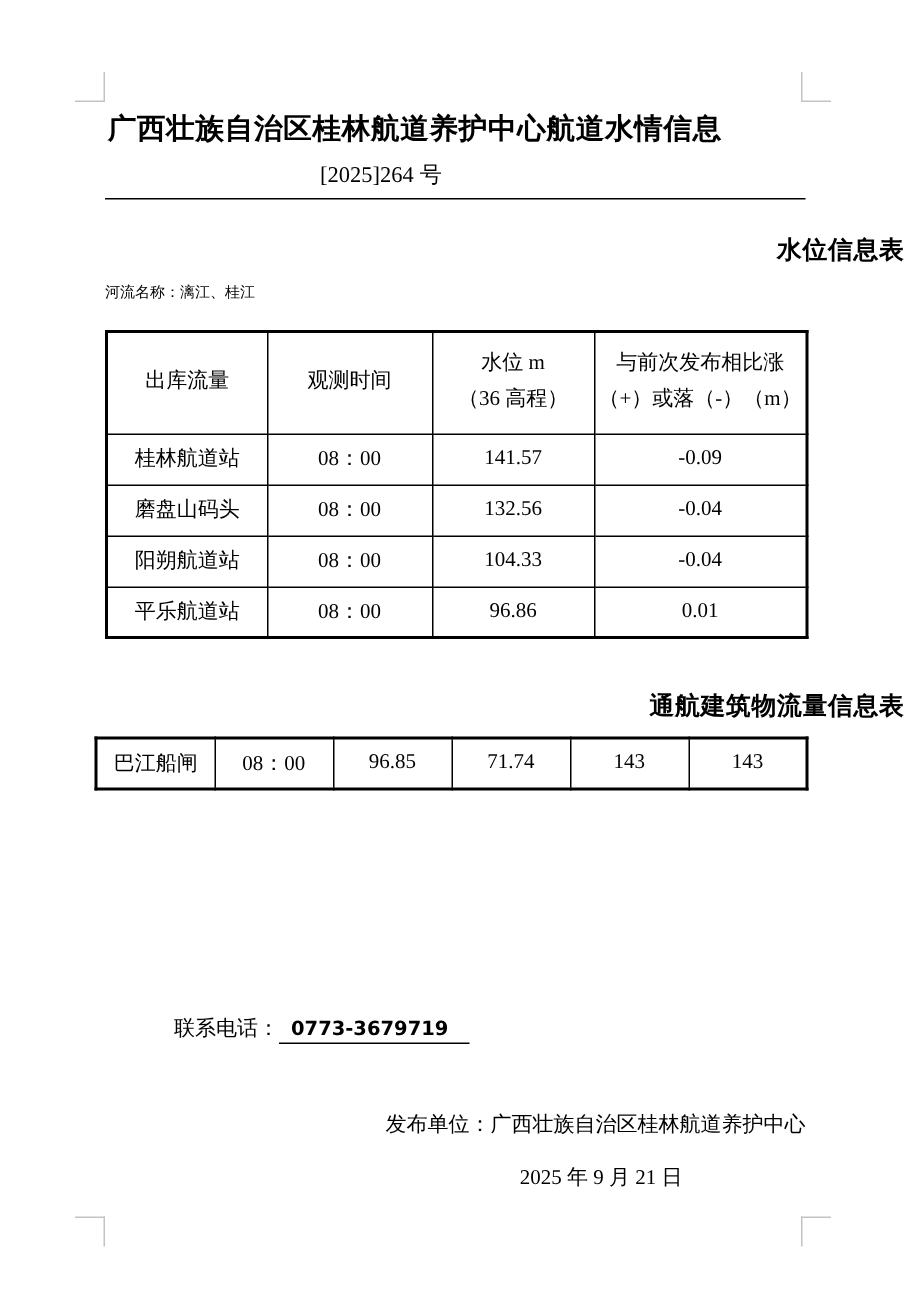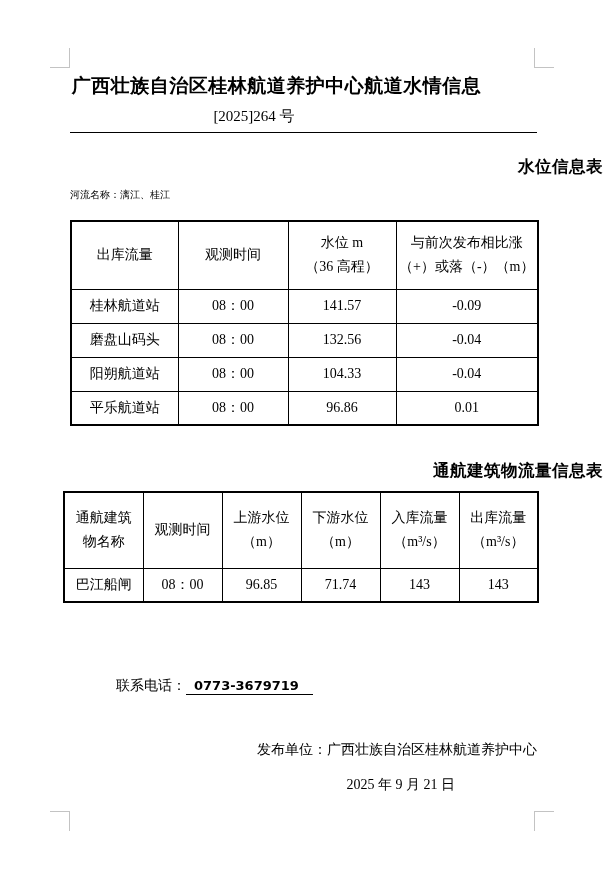--- a/index.html
+++ b/index.html
@@ -124,45 +124,20 @@
 <table class="t2">
   <colgroup>
     <col style="width:79px">
       <col style="width:79px">
       <col style="width:79px">
     <col style="width:79px">
       <col style="width:79px">
       <col style="width:79px">
   </colgroup>
   <tbody>
-    <tr class="hrow">
-      <td>
-        <div>通航建筑</div>
-        <div>物名称</div>
-      </td>
-      <td>
-        <div>观测时间</div>
-      </td>
-      <td>
-        <div>上游水位</div>
-        <div>（m）</div>
-      </td>
-      <td>
-        <div>下游水位</div>
-        <div>（m）</div>
-      </td>
-      <td>
-        <div>入库流量</div>
-        <div>（m³/s）</div>
-      </td>
-      <td>
-        <div>出库流量</div>
-        <div>（m³/s）</div>
-      </td>
-    </tr>
     <tr class="drow">
       <td>巴江船闸</td>
       <td>08：00</td>
       <td>96.85</td>
       <td>71.74</td>
       <td>143</td>
       <td>143</td>
     </tr>
   </tbody>
 </table>

